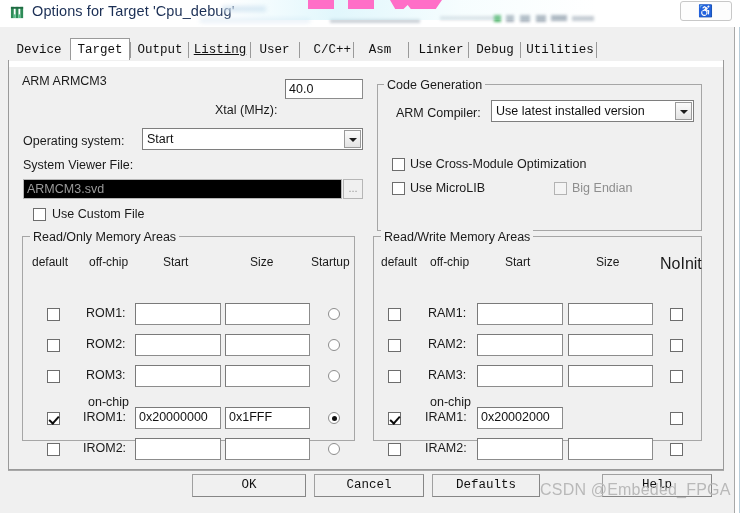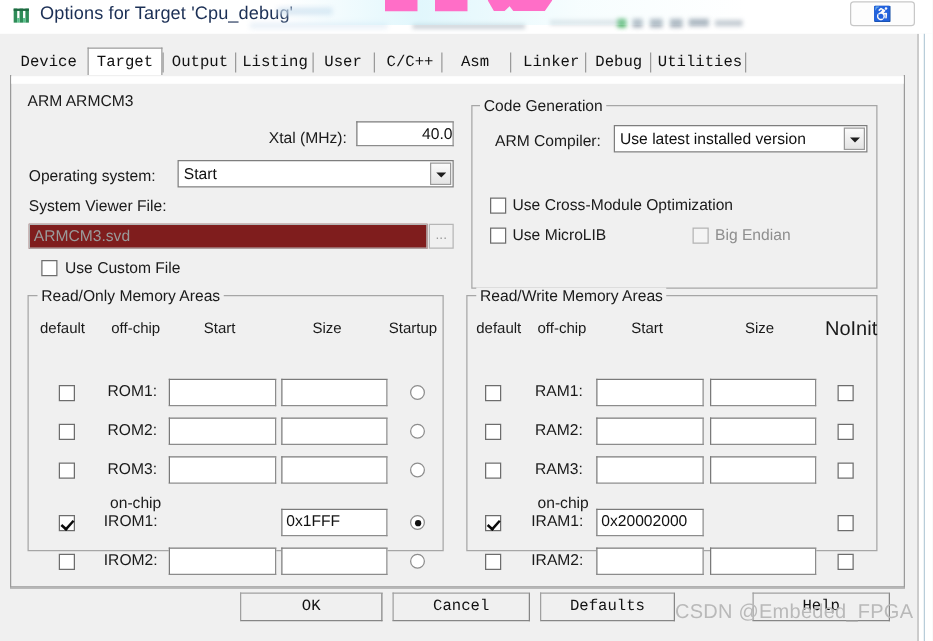--- a/index.html
+++ b/index.html
@@ -202,21 +202,21 @@
     border-left-color: #7a7a7a;
     box-sizing: border-box;
     font-size: 12.5px;
     color: #111;
     padding: 0 0 0 3px;
     line-height: 18px;
     white-space: nowrap;
     overflow: hidden;
   }
   .txt.ro {
-    background: #7f1d1d;
+    background: #000000;
     color: #9a9a9a;
     border-color: #b6b6b6;
   }
 
   .combo {
     position: absolute;
     background: #ffffff;
     border: 1px solid #7e7e7e;
     box-sizing: border-box;
     font-size: 12.5px;
@@ -380,43 +380,43 @@
   </div>
 
   <div id="dlg">
 
     <div id="tabstrip">
       <div class="tab" style="left:0px;width:62px;">Device</div>
       <div class="tab sel" style="left:62px;width:60px;">Target</div>
       <div class="tabsep" style="left:122px;"></div>
       <div class="tab" style="left:124px;width:56px;">Output</div>
       <div class="tabsep" style="left:180px;"></div>
-      <div class="tab" style="left:182px;width:60px;">Listing</div>
+      <div class="tab" style="left:182px;width:60px;text-decoration:underline;">Listing</div>
       <div class="tabsep" style="left:242px;"></div>
       <div class="tab" style="left:244px;width:45px;">User</div>
       <div class="tabsep" style="left:291px;"></div>
-      <div class="tab" style="left:297px;width:46px;">C/C++</div>
+      <div class="tab" style="left:297px;width:46px;text-align:right;">C/C++</div>
       <div class="tabsep" style="left:345px;"></div>
       <div class="tab" style="left:351px;width:42px;">Asm</div>
       <div class="tabsep" style="left:400px;"></div>
       <div class="tab" style="left:406px;width:54px;">Linker</div>
       <div class="tabsep" style="left:460px;"></div>
       <div class="tab" style="left:462px;width:50px;">Debug</div>
       <div class="tabsep" style="left:512px;"></div>
       <div class="tab" style="left:518px;width:68px;">Utilities</div>
       <div class="tabsep" style="left:588px;"></div>
     </div>
 
     <div id="tabpage"></div>
     <div id="tabpage-white"></div>
 
     <div class="lbl" style="left:22px;top:47px;">ARM ARMCM3</div>
 
     <div class="lbl" style="left:215px;top:76px;">Xtal (MHz):</div>
-    <div class="txt" style="left:285px;top:70px;width:78px;height:20px;text-align:right;">40.0</div>
+    <div class="txt" style="left:285px;top:52px;width:78px;height:20px;">40.0</div>
 
     <div class="lbl" style="left:23px;top:107px;">Operating system:</div>
     <div class="combo" style="left:142px;top:101px;width:221px;height:22px;">
       <span>Start</span>
       <span class="arrowbox"></span>
     </div>
 
     <div class="lbl" style="left:23px;top:131px;">System Viewer File:</div>
     <div class="txt ro" style="left:23px;top:152px;width:319px;height:20px;">ARMCM3.svd</div>
     <div class="dotsbtn" style="left:343px;top:152px;width:20px;height:20px;">...</div>
@@ -466,20 +466,21 @@
     <div class="chk" style="left:47px;top:343px;"></div>
     <div class="lbl" style="left:86px;top:341px;">ROM3:</div>
     <div class="txt" style="left:135px;top:338px;width:86px;height:22px;"></div>
     <div class="txt" style="left:225px;top:338px;width:85px;height:22px;"></div>
     <div class="rad" style="left:328px;top:343px;"></div>
 
     <div class="lbl" style="left:88px;top:368px;">on-chip</div>
 
     <div class="chk on" style="left:47px;top:385px;"></div>
     <div class="lbl" style="left:83px;top:383px;">IROM1:</div>
+    <div class="txt" style="left:135px;top:380px;width:86px;height:22px;">0x20000000</div>
     <div class="txt" style="left:225px;top:380px;width:85px;height:22px;">0x1FFF</div>
     <div class="rad on" style="left:328px;top:385px;"></div>
 
     <div class="chk" style="left:47px;top:416px;"></div>
     <div class="lbl" style="left:83px;top:414px;">IROM2:</div>
     <div class="txt" style="left:135px;top:411px;width:86px;height:22px;"></div>
     <div class="txt" style="left:225px;top:411px;width:85px;height:22px;"></div>
     <div class="rad" style="left:328px;top:416px;"></div>
 
     <div class="group" style="left:373px;top:209px;width:329px;height:205px;"></div>

